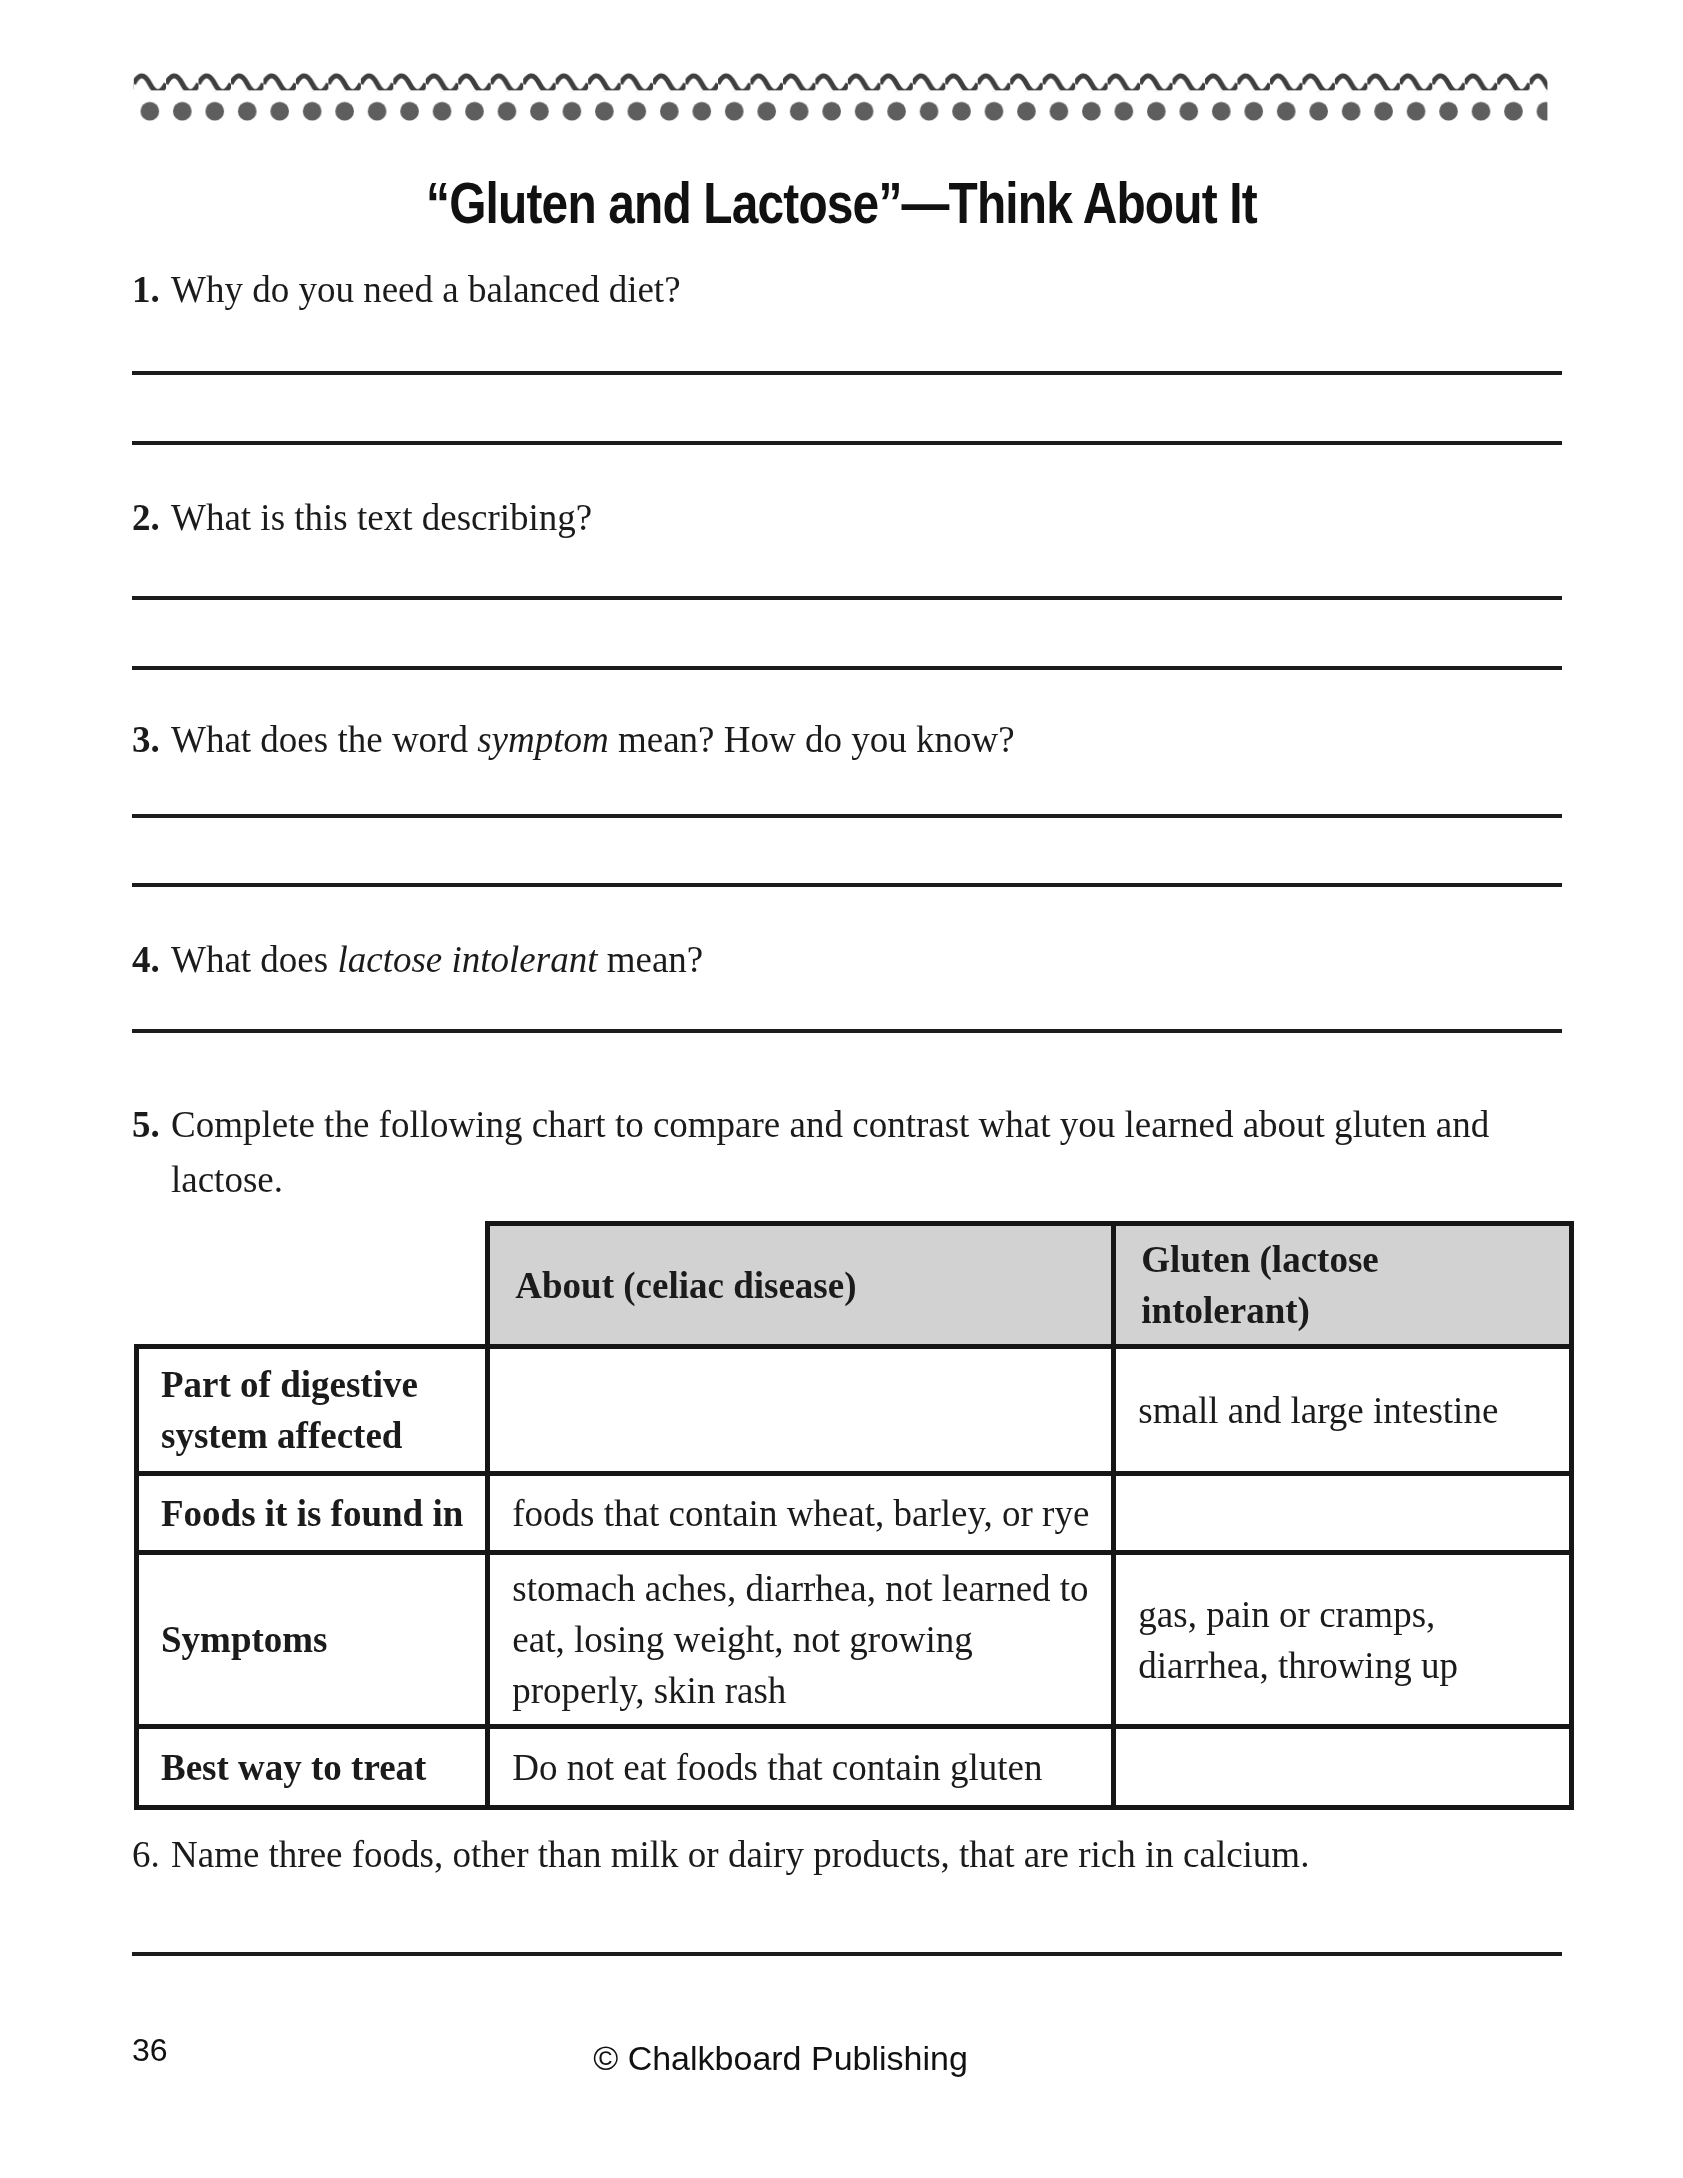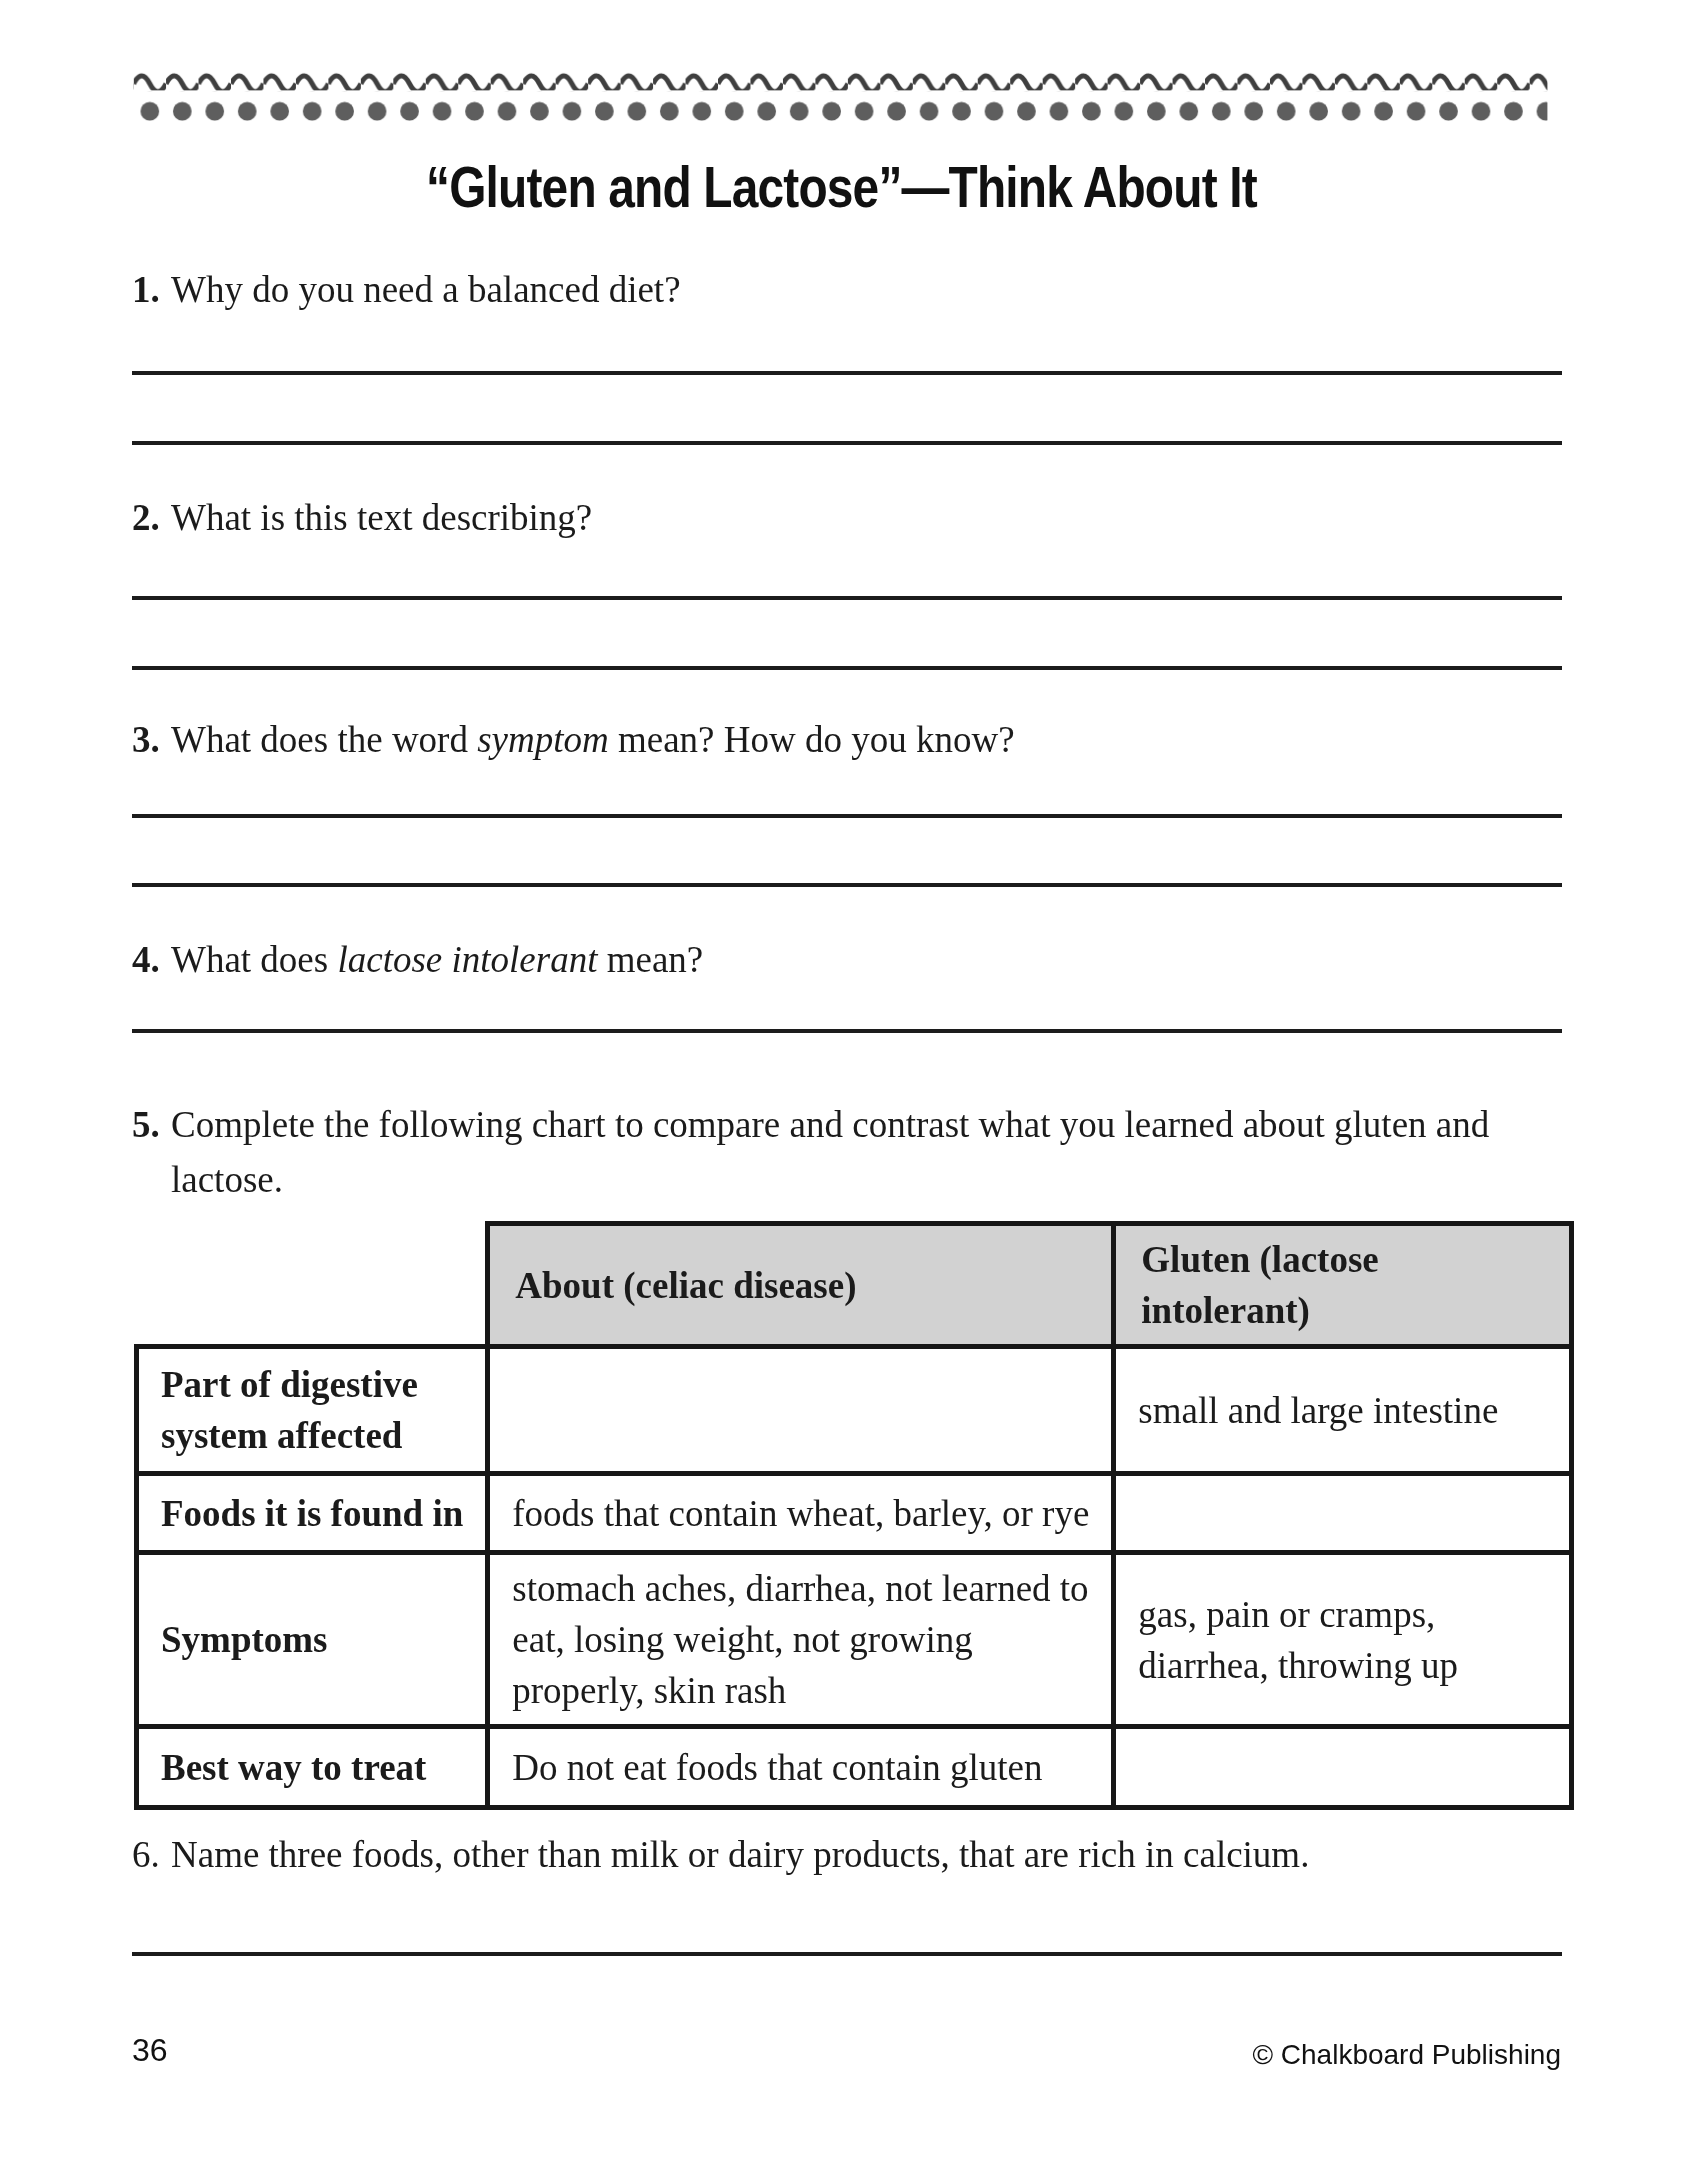--- a/index.html
+++ b/index.html
@@ -12,21 +12,21 @@
     overflow:hidden;
     margin:0 auto;
   }
   .abs{position:absolute;}
 
   
   .top-border{left:129px;top:67px;width:1423px;height:61px;}
 
   
   .title{
-    left:0;top:154px;width:1683px;
+    left:0;top:170px;width:1683px;
     text-align:center;
     font-family:"Liberation Sans", sans-serif;
     font-weight:bold;
     font-size:57px;
     color:#111111;
   }
   .title .condense{
     display:inline-block;
     transform:scaleX(0.84);
     transform-origin:center;
@@ -88,23 +88,23 @@
 
   
   .page-number{
     left:132px;top:2032px;
     font-family:"Liberation Sans", sans-serif;
     font-size:32px;
     color:#111111;
   }
   .copyright{
     left:0;top:2039px;width:1561px;
-    text-align:right;
+    text-align:center;
     font-family:"Liberation Sans", sans-serif;
-    font-size:28px;
+    font-size:34px;
     color:#111111;
   }
 </style>
 </head>
 <body>
 
 <div class="page">
 
   <svg class="abs top-border" width="1423" height="61" viewBox="0 0 1437 62" xmlns="http://www.w3.org/2000/svg">
     <defs>

